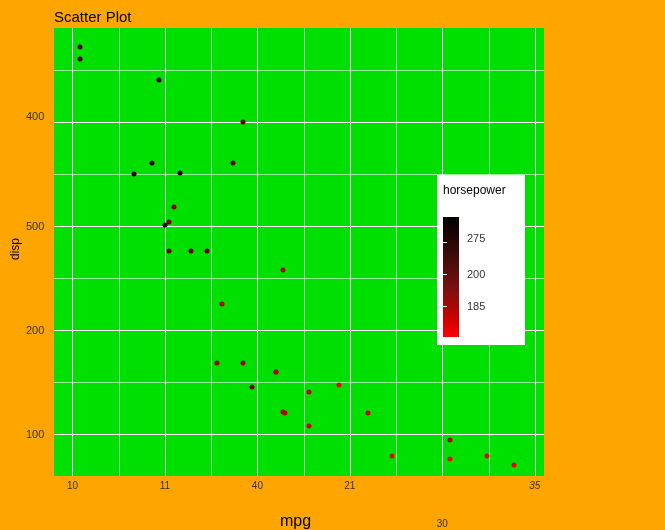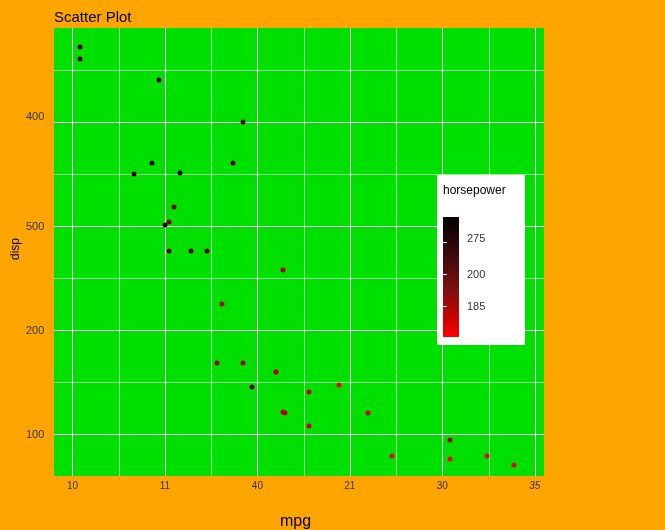--- a/index.html
+++ b/index.html
@@ -135,21 +135,21 @@
       <div class="point" style="left: 125.736px; top: 144.819px; background: rgb(35, 0, 0);"></div>
       <div class="point" style="left: 197.849px; top: 359.442px; background: rgb(106, 0, 0);"></div>
       <div class="point" style="left: 110.943px; top: 196.912px; background: rgb(0, 0, 0);"></div>
       <div class="point" style="left: 229.283px; top: 384.447px; background: rgb(179, 0, 0);"></div>
     </div>
   <div id="xticks">
       <div class="xtick-label" style="left: 72.4906px;">10</div>
       <div class="xtick-label" style="left: 164.943px;">11</div>
       <div class="xtick-label" style="left: 257.396px;">40</div>
       <div class="xtick-label" style="left: 349.849px;">21</div>
-      <div class="xtick-label" style="left: 442.302px;">30</div>
+      <div class="xtick-label" style="left: 442.302px; margin-top: 38px;">30</div>
       <div class="xtick-label" style="left: 534.755px; font-style: italic;">35</div>
     </div>
   <div id="yticks">
       <div class="ytick-label" style="top: 434.326px; text-align: right;">100</div>
       <div class="ytick-label" style="top: 330.14px;">200</div>
       <div class="ytick-label" style="top: 225.953px;">500</div>
       <div class="ytick-label" style="top: 116px;">400</div>
     </div>
   <div class="legend">
     <div class="legend-title">horsepower</div>

